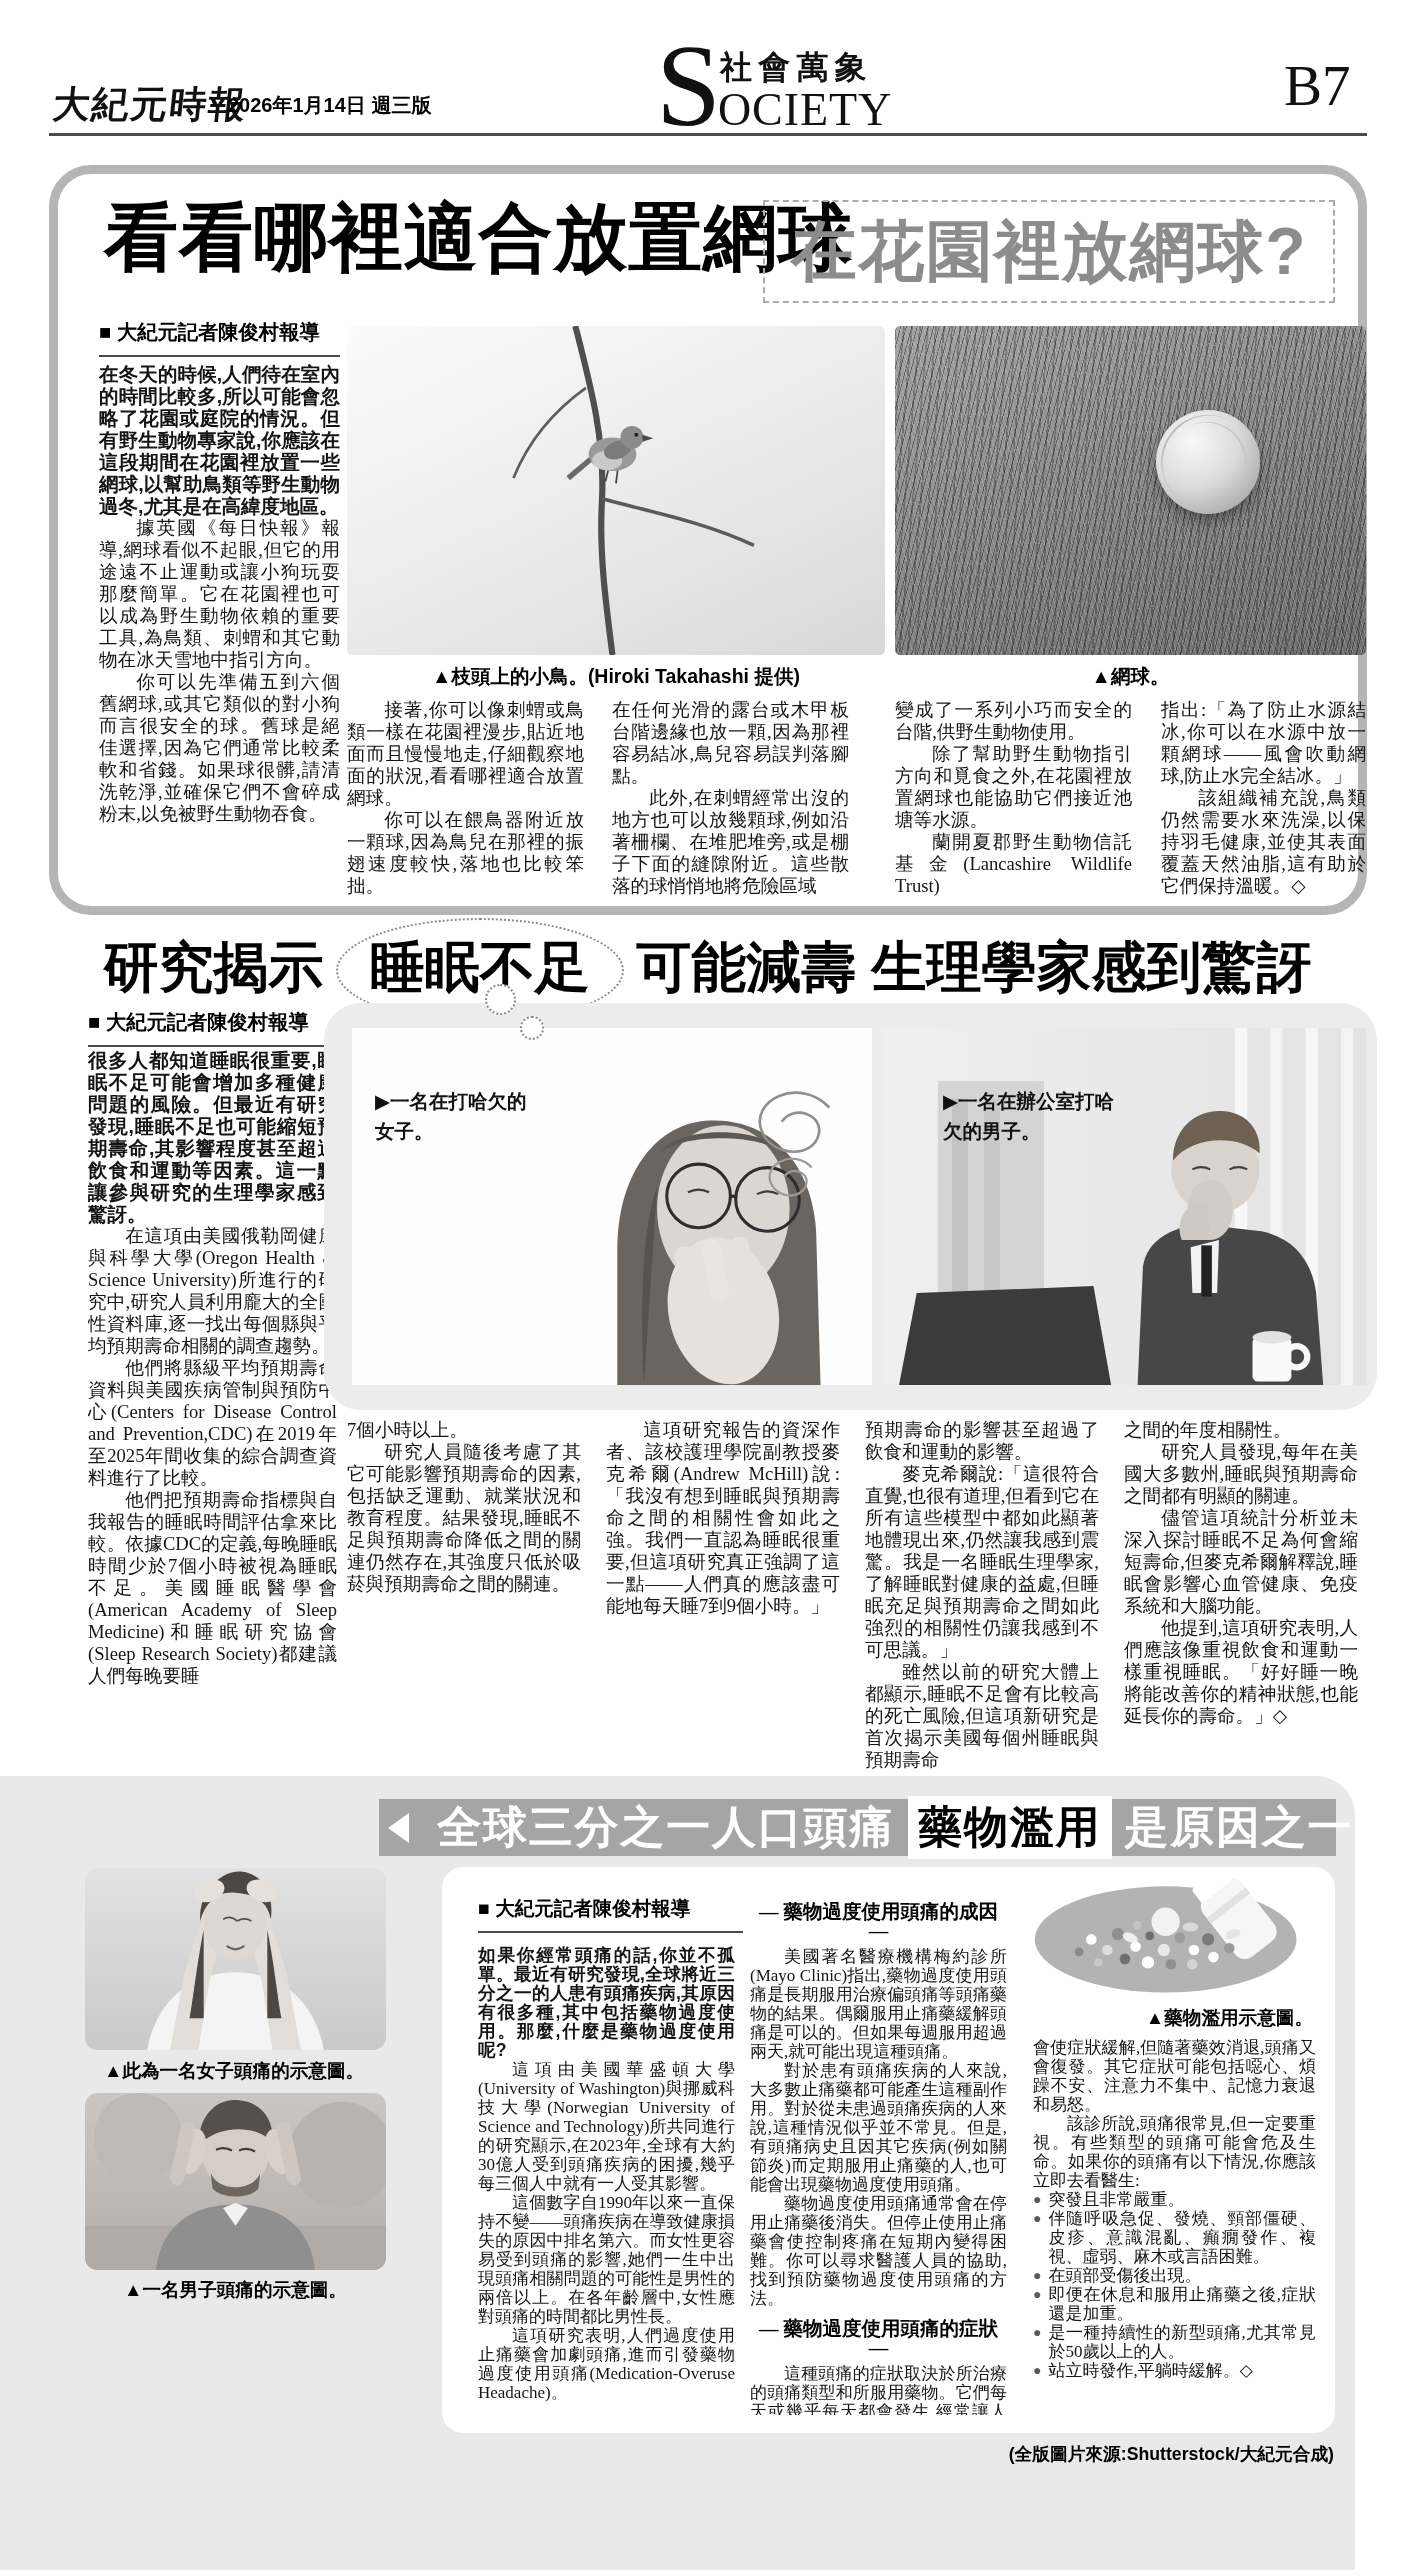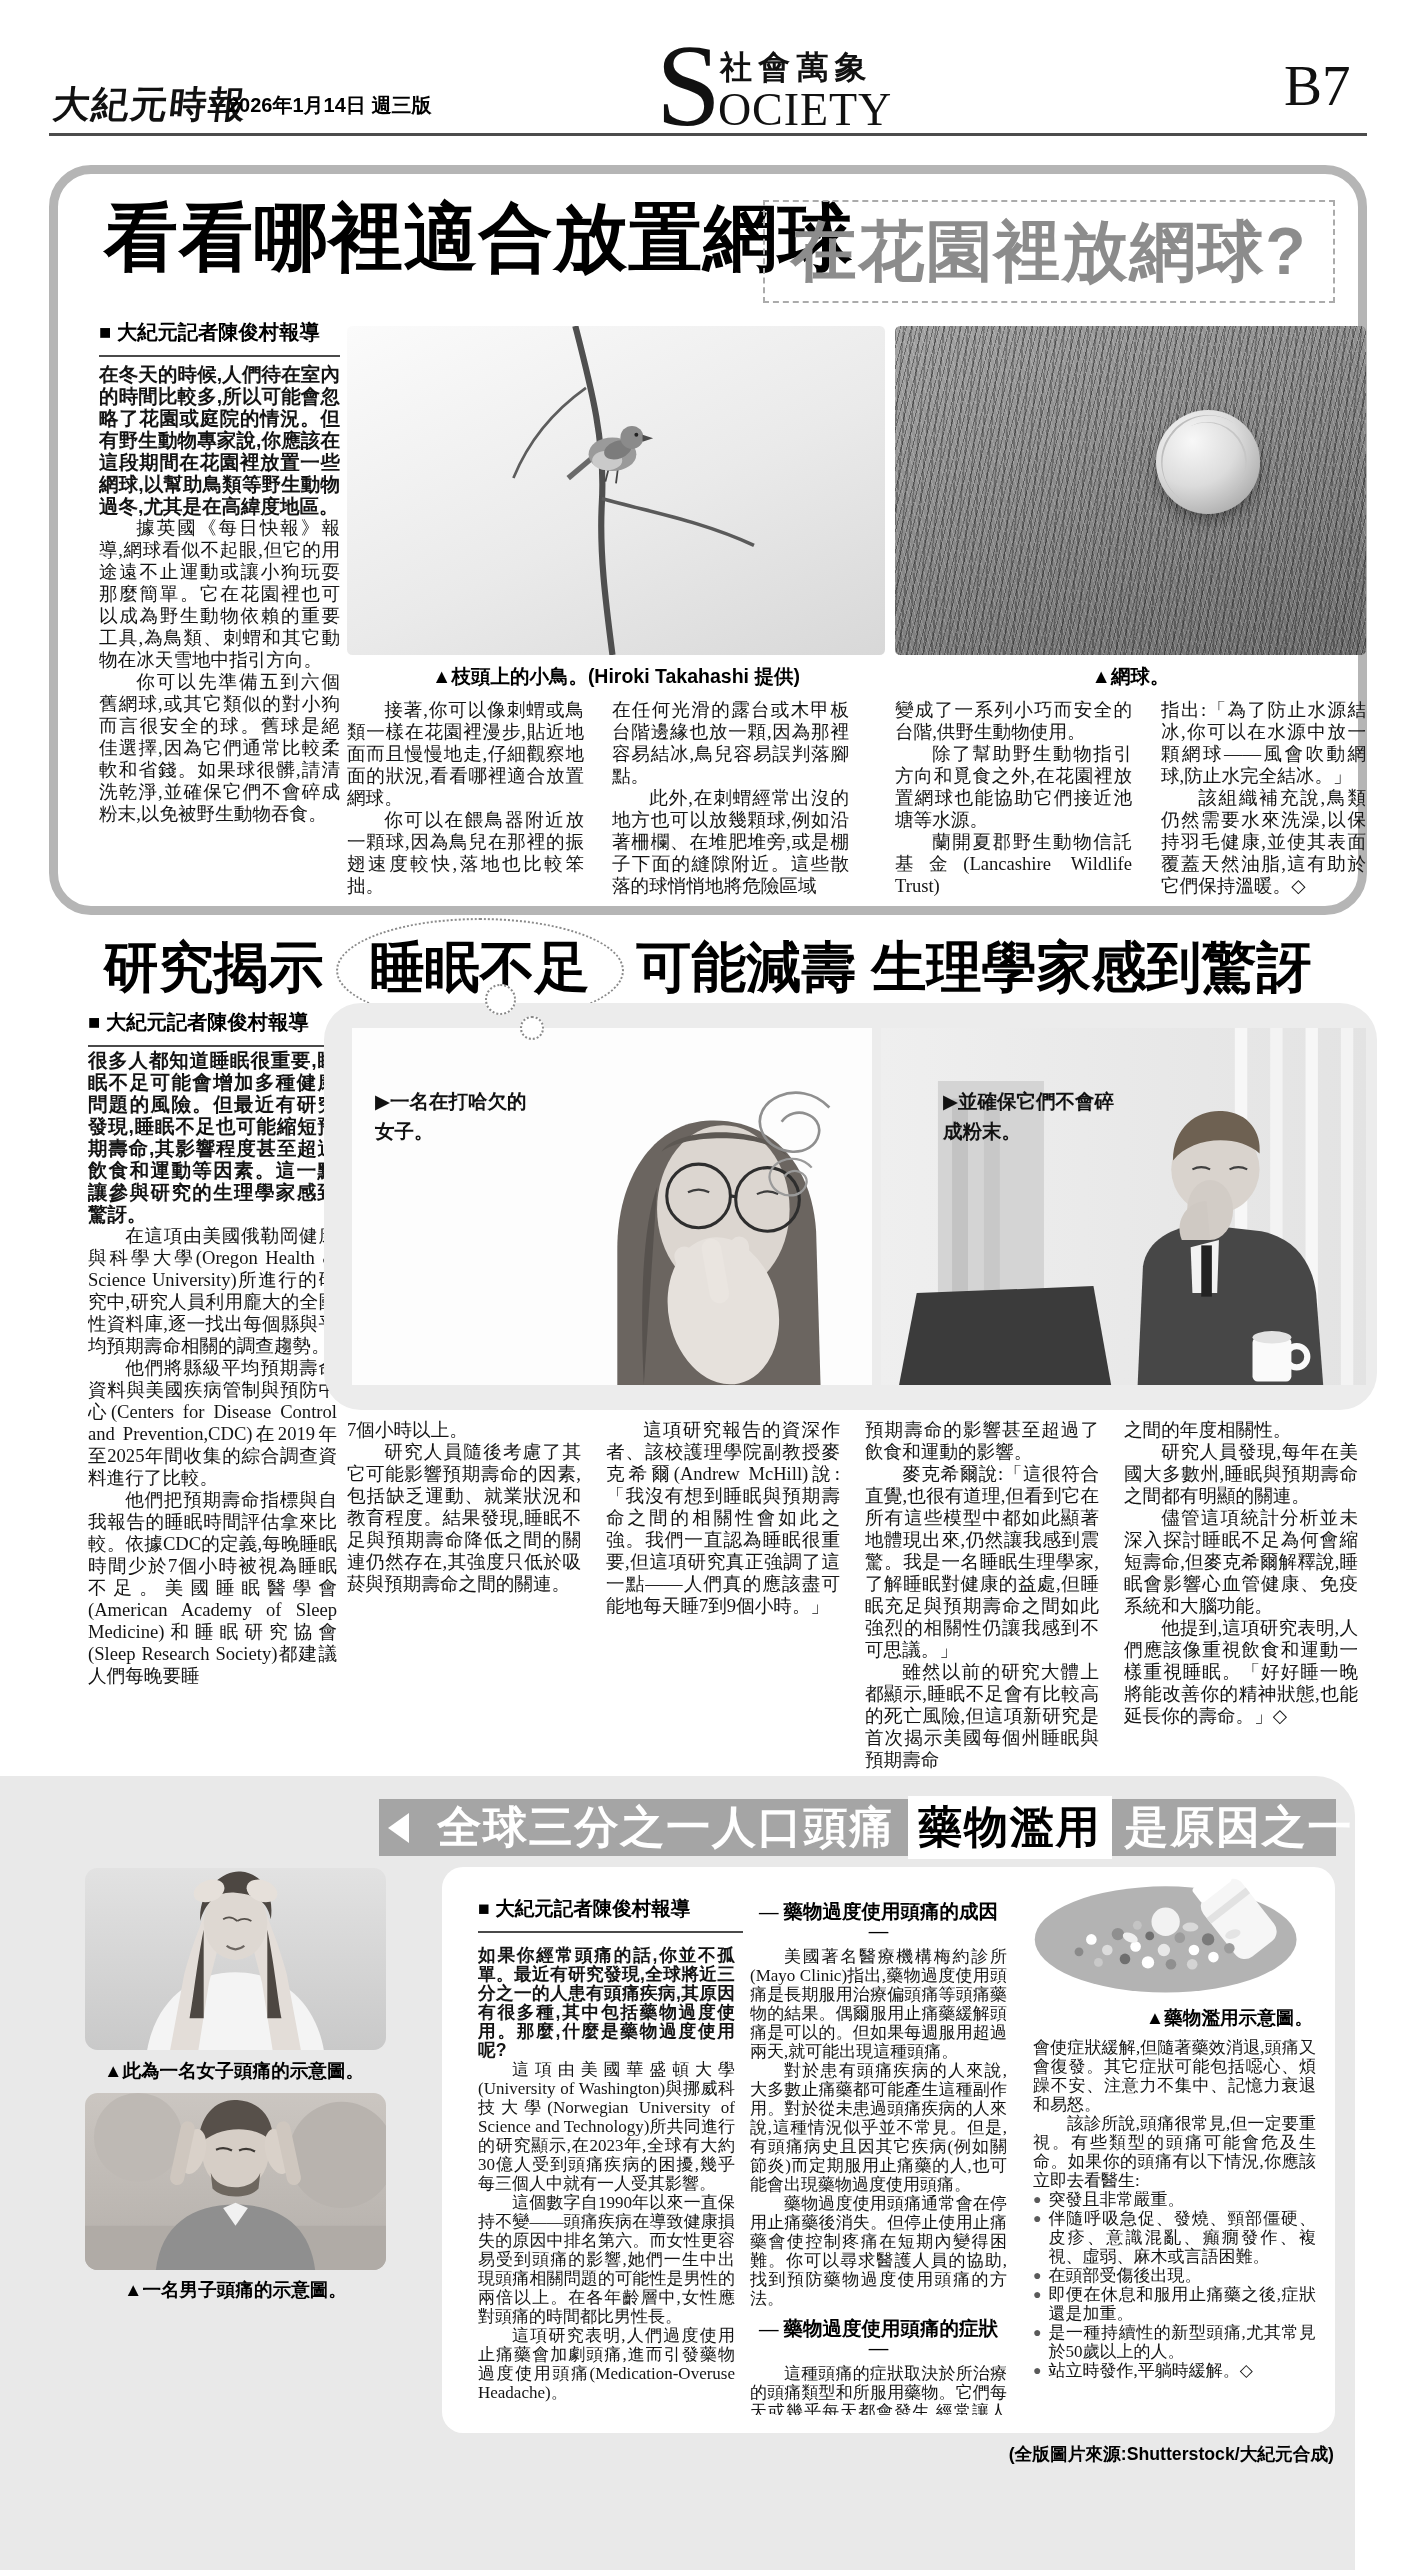--- a/index.html
+++ b/index.html
@@ -191,21 +191,21 @@
       <circle cx="378" cy="160" r="50" fill="#d9d3cd"></circle>
       <path d="M 330 150 C 330 110 360 92 386 94 C 416 96 430 118 428 142 C 404 120 352 122 330 150 Z" fill="#6e6152"></path>
       <path d="M 352 160 q 10 -5 20 0" stroke="#3f3f3f" stroke-width="2.5" fill="none"></path>
       <path d="M 394 160 q 10 -5 20 0" stroke="#3f3f3f" stroke-width="2.5" fill="none"></path>
       <ellipse cx="372" cy="206" rx="26" ry="34" fill="#d2ccc6"></ellipse>
       <path d="M 340 240 C 330 215 350 195 368 196 L 372 240 Z" fill="#cfc9c3"></path>
       <rect x="420" y="350" width="44" height="50" rx="6" fill="#fafafa"></rect>
       <ellipse cx="442" cy="350" rx="22" ry="7" fill="#e2e2e2"></ellipse>
       <circle cx="470" cy="372" r="12" fill="none" stroke="#fafafa" stroke-width="7"></circle>
     </svg>
-    <div class="overcap" style="position:absolute;left:62px;top:58px;width:186px;">▶並確保它們不會碎成粉末。</div>
+    <div class="overcap" style="position:absolute;left:62px;top:58px;width:186px;">▶一名在辦公室打哈欠的男子。</div>
   </div>
 
   <div class="col bt" style="left:347px;top:1419px;width:234px;height:356px;">
     <p>7個小時以上。</p>
     <p class="ind">研究人員隨後考慮了其它可能影響預期壽命的因素,包括缺乏運動、就業狀況和教育程度。結果發現,睡眠不足與預期壽命降低之間的關連仍然存在,其強度只低於吸菸與預期壽命之間的關連。</p>
   </div>
   <div class="col bt" style="left:606px;top:1419px;width:234px;height:356px;">
     <p class="ind">這項研究報告的資深作者、該校護理學院副教授麥克希爾(Andrew McHill)說:「我沒有想到睡眠與預期壽命之間的相關性會如此之強。我們一直認為睡眠很重要,但這項研究真正強調了這一點——人們真的應該盡可能地每天睡7到9個小時。」</p>
   </div>
   <div class="col bt" style="left:865px;top:1419px;width:234px;height:356px;">

